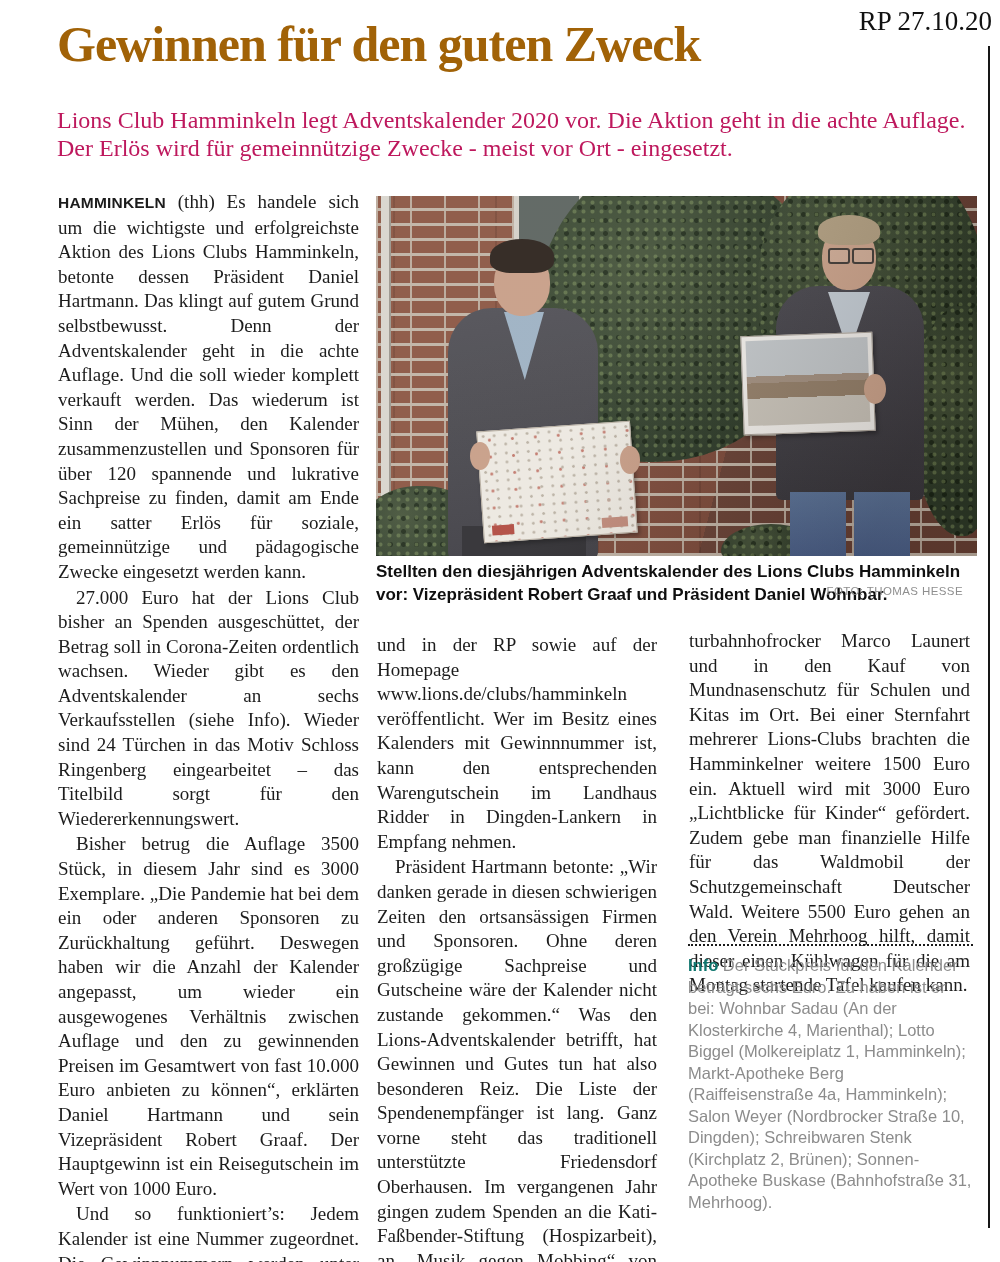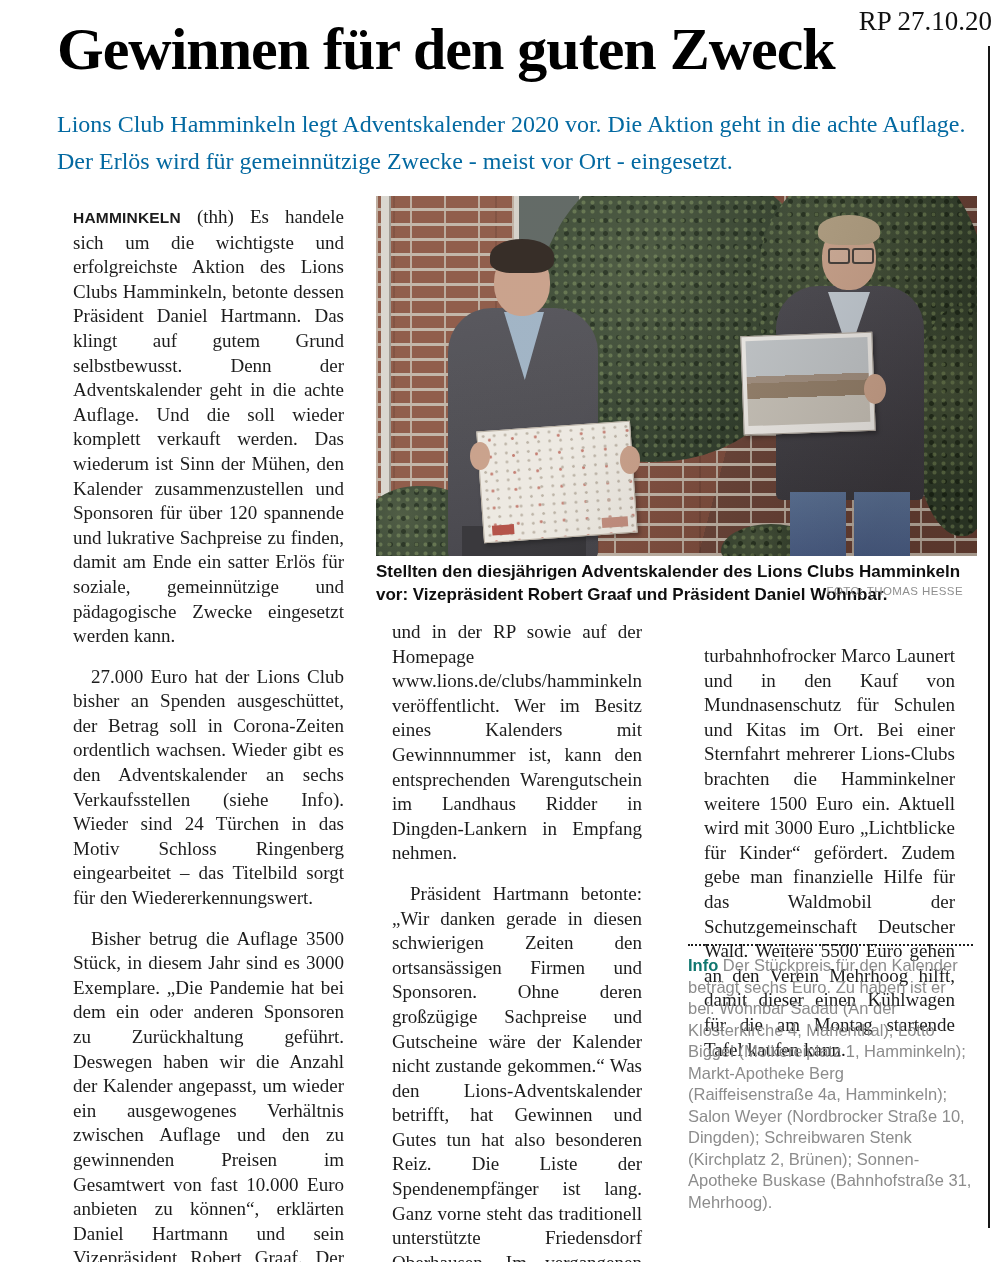--- a/index.html
+++ b/index.html
@@ -2,31 +2,31 @@
 <html lang="de"><head>
 <meta charset="utf-8">
 <style>
   html,body{margin:0;padding:0;background:#ffffff;}
   .page{position:relative;width:1000px;height:1262px;background:#ffffff;overflow:hidden;
         font-family:"Liberation Serif", serif;color:#1f1f1f;}
 
   .edition-date{position:absolute;top:6px;right:8px;font-size:27px;color:#111;}
 
   .headline{position:absolute;left:57px;top:18px;width:900px;margin:0;
-            font-size:60px;font-weight:700;letter-spacing:-1px;color:#000000;line-height:1.05;}
+            font-size:50px;font-weight:700;letter-spacing:-1px;color:#a16207;line-height:1.05;}
 
   .standfirst{position:absolute;left:57px;top:106px;width:912px;
-              font-size:24px;line-height:37px;color:#0369a1;}
+              font-size:24px;line-height:28px;color:#be185d;}
 
   .bodycol{position:absolute;font-size:19px;line-height:24.6px;text-align:justify;
            hyphens:auto;color:#1c1c1c;}
-  .bodycol p{margin:16px;}
+  .bodycol p{margin:1px;}
   .bodycol p.indent{text-indent:18px;}
   .col1{left:57px;top:189px;width:303px;height:1005px;}
-  .col2{left:376px;top:604px;width:282px;height:570px;}
+  .col2{left:376px;top:632px;width:282px;height:570px;}
   .col3{left:688px;top:628px;width:283px;height:330px;}
   .leadin{font-family:"Liberation Sans", sans-serif;font-weight:700;font-size:15.5px;letter-spacing:.2px;}
 
   
   .photo{position:absolute;left:376px;top:196px;width:601px;height:360px;overflow:hidden;
          background-color:#86513f;
          background-image:
            repeating-linear-gradient(to bottom, transparent 0 12px, #bfb2a4 12px 15px),
            repeating-linear-gradient(to right, rgba(195,184,170,.85) 0 2px, transparent 2px 34px),
            repeating-linear-gradient(to right, transparent 0 17px, rgba(30,10,5,.14) 17px 19px, transparent 19px 51px),

